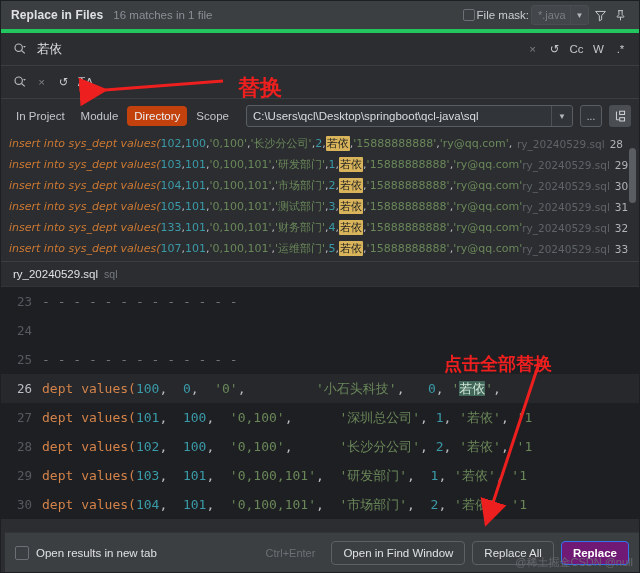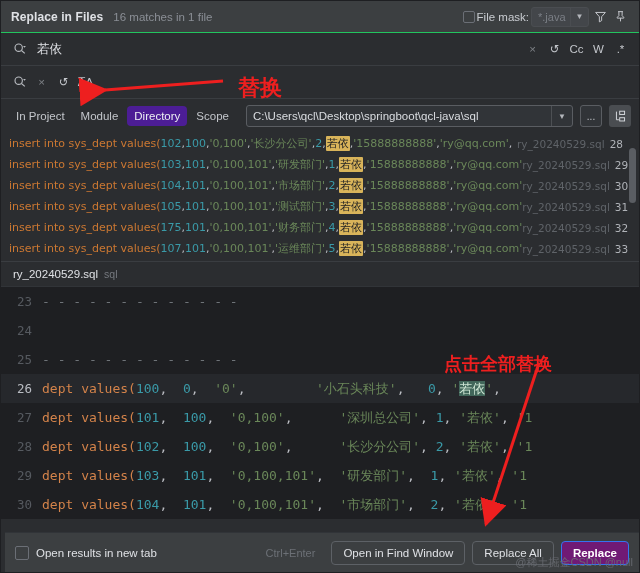--- a/index.html
+++ b/index.html
@@ -19,21 +19,21 @@
     box-sizing: border-box;
   }
 
   
   .titlebar {
     height: 32px;
     display: flex;
     align-items: center;
     padding: 0 10px;
     background: #3c3f41;
-    border-bottom: 1px solid #22c55e;
+    border-bottom: 4px solid #22c55e;
     box-sizing: border-box;
   }
   .title-text {
     font-size: 12px;
     font-weight: bold;
     color: #dfe1e5;
     letter-spacing: .1px;
   }
   .match-count {
     font-size: 11.5px;
@@ -154,21 +154,21 @@
     gap: 2px;
   }
   .scope-tab {
     font-size: 11.5px;
     color: #c3c6cb;
     padding: 4px 7px;
     border-radius: 4px;
     white-space: nowrap;
   }
   .scope-tab.active {
-    background: #4c1d95;
+    background: #c2410c;
     color: #eceff2;
     text-align: center;
   }
   .path-box {
     flex: 1 1 auto;
     margin-left: 8px;
     height: 22px;
     display: flex;
     align-items: center;
     background: #313438;
@@ -233,21 +233,21 @@
   .res-row {
     height: 21px;
     display: flex;
     align-items: center;
     font-family: "DejaVu Sans", sans-serif;
     font-size: 11px;
     white-space: nowrap;
     padding-left: 8px;
     box-sizing: border-box;
   }
-  .sql-kw    { color: #cc7832; }
+  .sql-kw    { color: #cc7832; font-style: italic; }
   .sql-num   { color: #3a9aa8; }
   .sql-str   { color: #6a8759; }
   .sql-plain { color: #bcbec4; }
   .hit {
     background: #d9b45a;
     color: #1f2022;
     padding: 0 1px;
     border-radius: 1px;
   }
   .res-loc {
@@ -568,21 +568,21 @@
           <span class="sql-str">'15888888888'</span>
           <span class="sql-plain">, </span>
           <span class="sql-str">'ry@qq.com'</span>
           <span class="res-loc">
             <span class="res-file">ry_20240529.sql</span>
             <span class="res-line">31</span>
           </span>
         </div>
         <div class="res-row">
           <span class="sql-kw">insert into sys_dept values(</span>
-          <span class="sql-num">175</span>
+          <span class="sql-num">133</span>
           <span class="sql-plain">, </span>
           <span class="sql-num">101</span>
           <span class="sql-plain">, </span>
           <span class="sql-str">'0,100,101'</span>
           <span class="sql-plain">, </span>
           <span class="sql-str">'财务部门'</span>
           <span class="sql-plain">, </span>
           <span class="sql-num">4</span>
           <span class="sql-plain">, </span>
           <span class="hit">若依</span>

